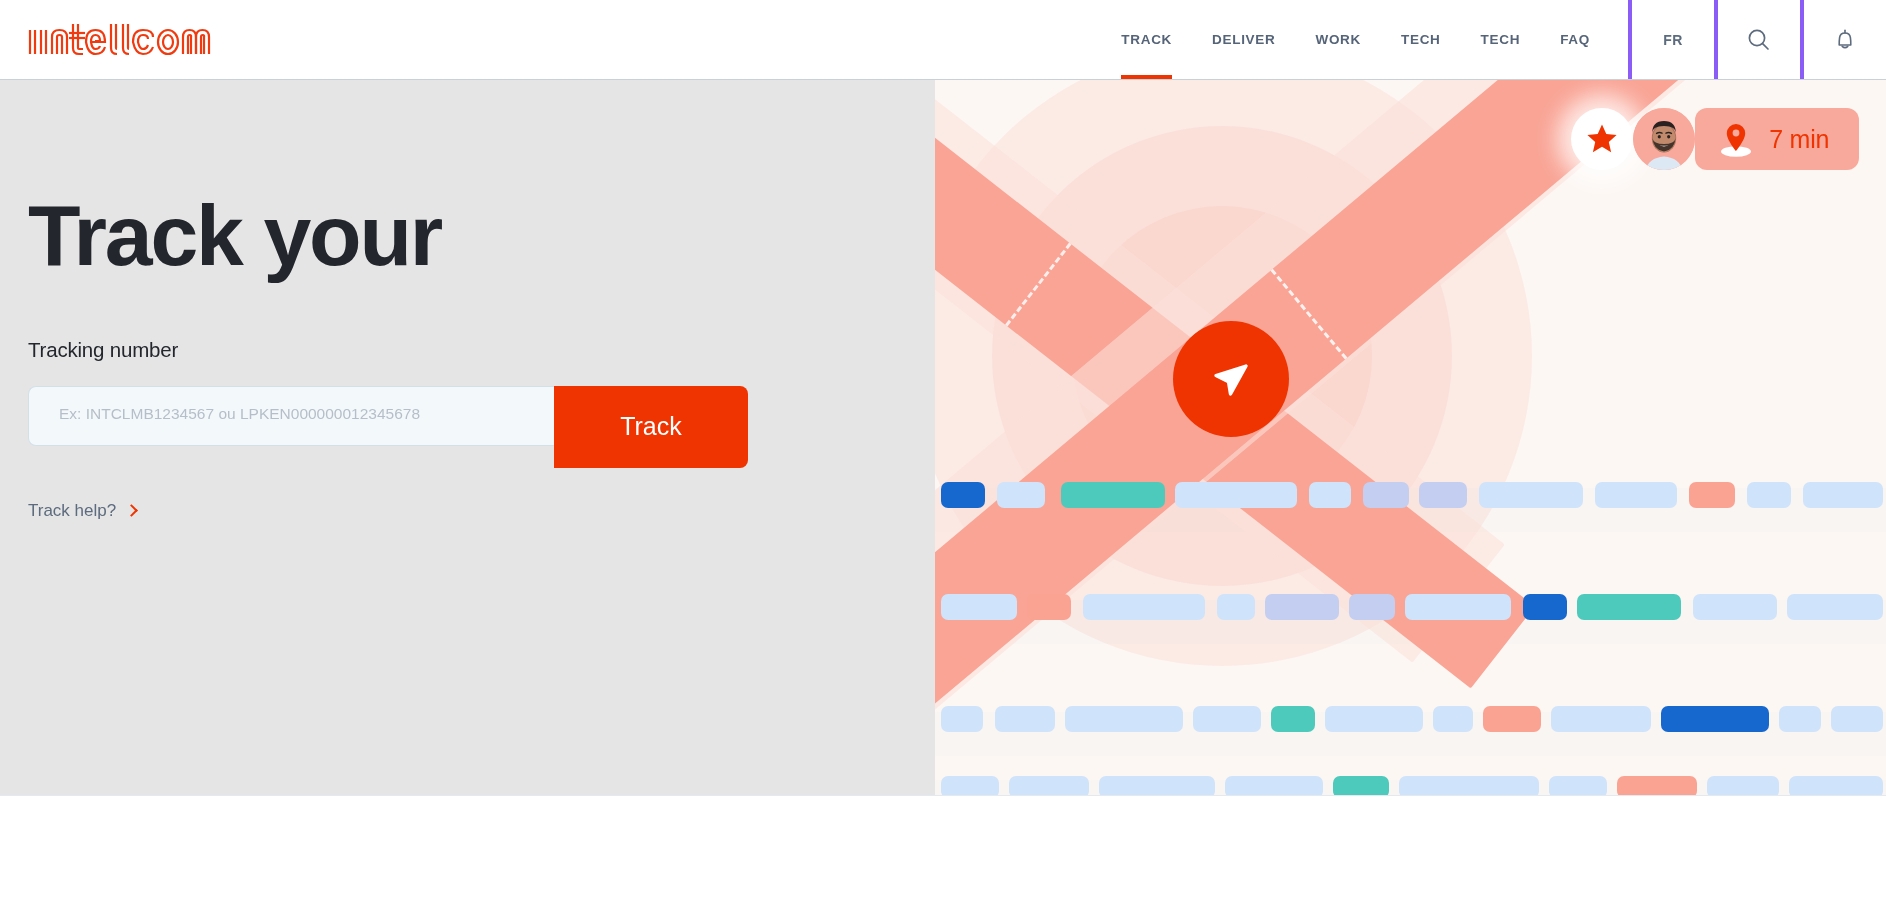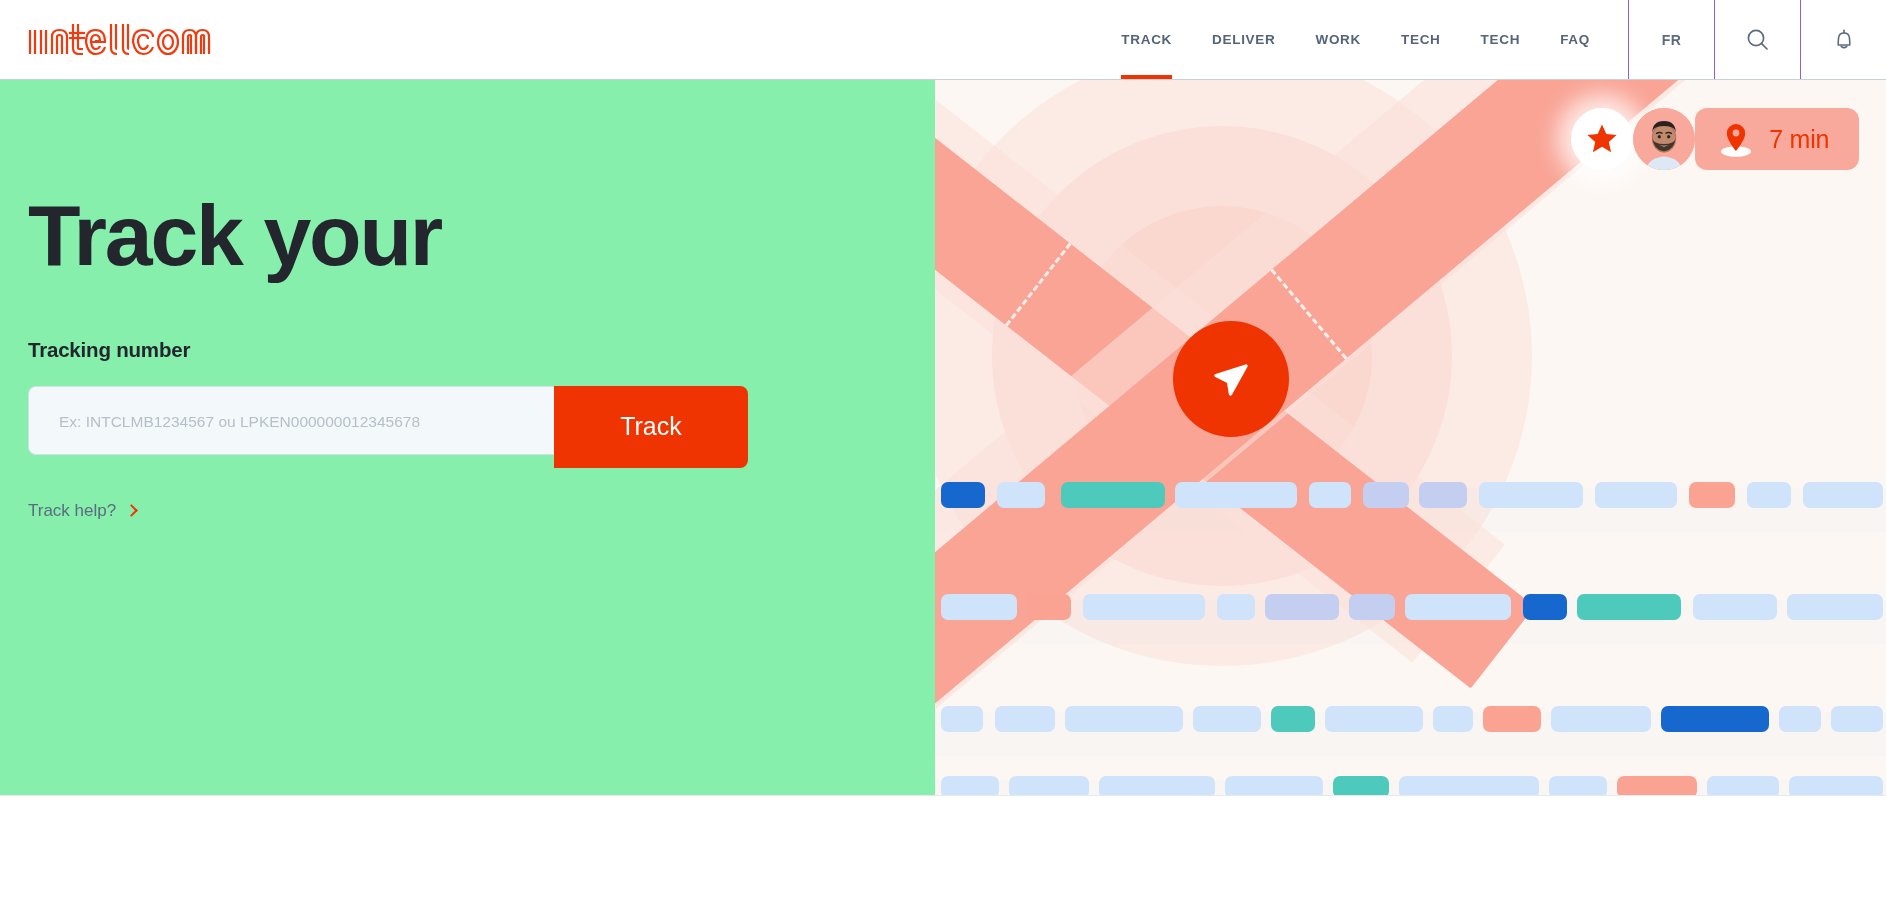--- a/index.html
+++ b/index.html
@@ -49,67 +49,67 @@
   .nav-item .chev {
     width: 9px; height: 9px;
     border-right: 1.6px solid #96a3b3;
     border-bottom: 1.6px solid #96a3b3;
     transform: rotate(45deg) translate(-2px,-2px);
   }
 
   #header-right { display: flex; align-items: stretch; }
   .hr-cell {
     display: flex; align-items: center; justify-content: center;
-    border-left: 1px solid #8b5cf6;
+    border-left: 4px solid #8b5cf6;
     cursor: pointer;
   }
   #lang-cell { width: 86px; font-size: 14px; font-weight: bold; letter-spacing: 0.5px; color: #5d6b7e; }
   #search-cell { width: 86px; }
   #bell-cell { width: 86px; }
 
   
   #hero {
     position: absolute; top: 80px; left: 0;
     width: 1886px; height: 716px;
     background: #ffffff;
     border-bottom: 1px solid #e3e9ee;
     overflow: hidden;
   }
 
   
   #hero-copy {
     position: absolute; top: 0; left: 0;
     width: 935px; height: 100%;
     padding: 112px 0 0 28px;
-    background: #86efac;
+    background: #e5e5e5;
     z-index: 5;
   }
   #headline {
     font-size: 86px; line-height: 1.02; font-weight: bold;
     color: #23272d; letter-spacing: -2.2px;
     max-width: 560px;
   }
   #field-label {
     margin-top: 58px;
-    font-size: 20.5px; font-weight: bold; color: #23272d;
+    font-size: 20.5px; font-weight: normal; color: #23272d;
     letter-spacing: -0.2px;
   }
   #track-form {
     margin-top: 24px;
     display: flex; align-items: stretch;
     width: 720px; height: 82px;
   }
   #tracking-input {
-    flex: 1 1 auto; height: 69px;
+    flex: 1 1 auto; height: 60px;
     background: #f3f8fb;
     border: 1px solid #d4e0e8;
     border-right: none;
     border-radius: 8px 0 0 8px;
     padding: 0 30px;
-    font-size: 21px; color: #2c3440;
+    font-size: 10px; color: #2c3440;
     font-family: "Liberation Sans", sans-serif;
     outline: none;
   }
   #tracking-input::placeholder { color: #b6bfc9; font-size: 15.5px; }
   #track-button {
     width: 194px; height: 82px;
     background: #ef3401; color: #ffffff;
     border: none; border-radius: 0 8px 8px 0;
     font-size: 25px; font-family: "Liberation Sans", sans-serif;
     cursor: pointer;

